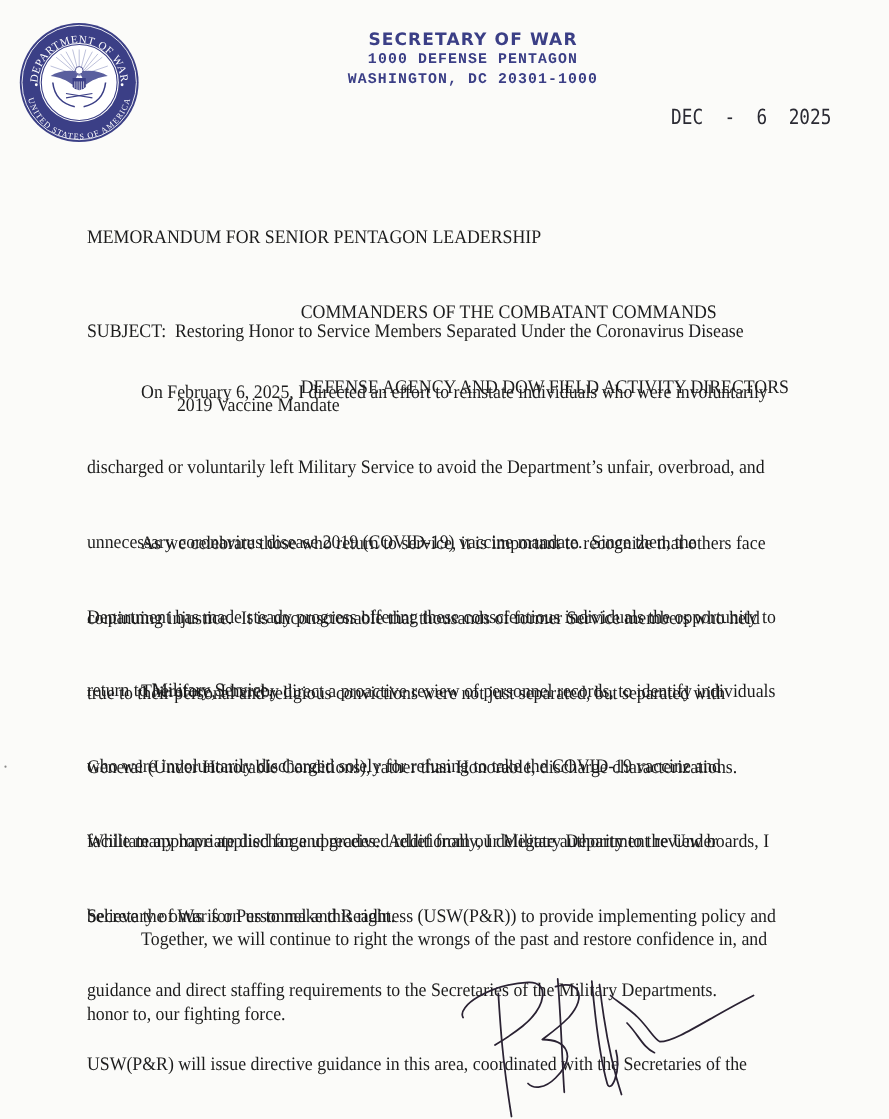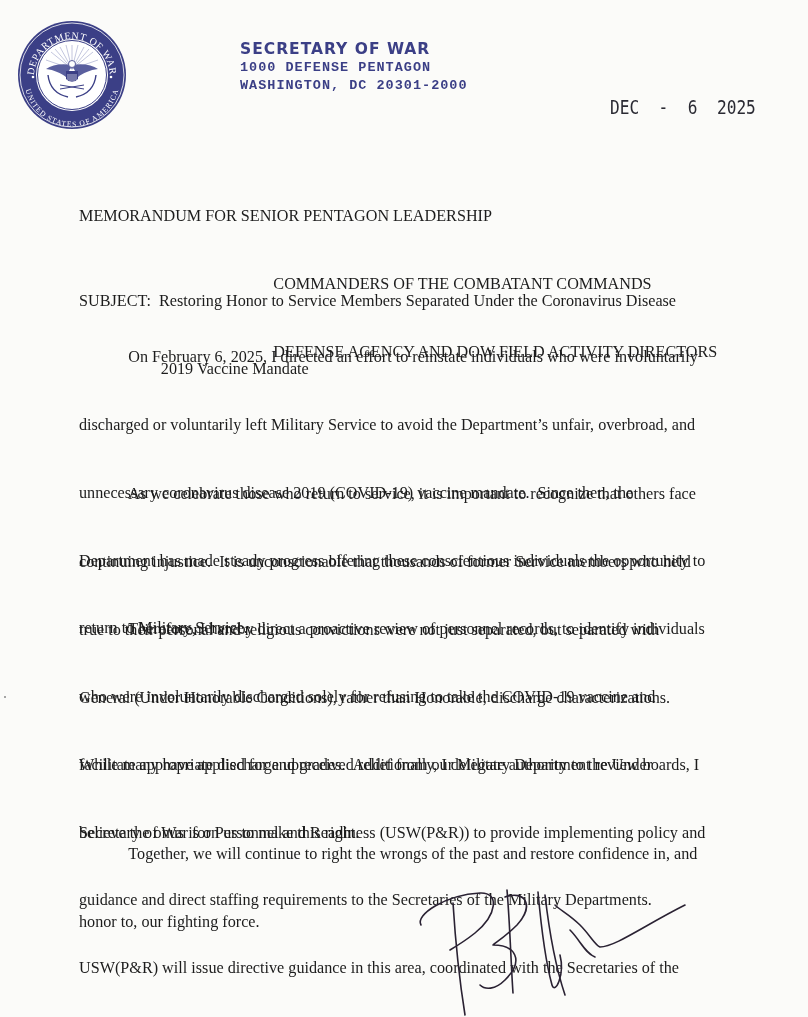--- a/index.html
+++ b/index.html
@@ -5,22 +5,22 @@
     html, body { margin: 0; padding: 0; }
     body {
       width: 808px; height: 1017px; overflow: hidden;
       background: #fbfbf9;
       position: relative;
       font-family: "Liberation Serif", serif;
       color: #1c1c1c;
     }
     .seal { position: absolute; left: 16px; top: 19px; width: 112px; height: 112px; }
     .letterhead {
-      position: absolute; left: 240px; width: 380px; top: 40px;
-      text-align: left; color: #3b3f86;
+      position: absolute; left: 240px; width: 380px; top: 27px;
+      text-align: center; color: #3b3f86;
       font-family: "DejaVu Sans", sans-serif; font-weight: bold;
       letter-spacing: 1px;
     }
     .lh1 { font-size: 15.5px; line-height: 19px; }
     .lh2 { font-size: 13.5px; line-height: 18px; font-family: Liberation Mono, monospace; }
     .date {
       position: absolute; left: 610px; top: 96px;
       font-family: "DejaVu Sans Mono", monospace; font-size: 19px;
       color: #2a2a33; letter-spacing: 0px; transform: scaleX(0.85); transform-origin: left;
       white-space: pre;
@@ -91,21 +91,21 @@
         <line x1="44" y1="66" x2="68" y2="70"></line>
       </g>
     <path d="M32 56 Q 34 74 52 78" fill="none" stroke="#3b3f86" stroke-width="1.4"></path>
     <path d="M80 56 Q 78 74 60 78" fill="none" stroke="#3b3f86" stroke-width="1.4"></path>
   </g>
 </svg>
 
 <div class="letterhead">
   <div class="lh1">SECRETARY OF WAR</div>
   <div class="lh2">1000 DEFENSE PENTAGON</div>
-  <div class="lh2">WASHINGTON, DC 20301-2000</div>
+  <div class="lh2">WASHINGTON, DC 20301-1000</div>
 </div>
 
 <div class="date">DEC  -  6  2025</div>
 
 <div class="text memo-for">
   <span class="line">MEMORANDUM FOR SENIOR PENTAGON LEADERSHIP</span>
   <span class="memo-indent">COMMANDERS OF THE COMBATANT COMMANDS</span>
   <span class="memo-indent">DEFENSE AGENCY AND DOW FIELD ACTIVITY DIRECTORS</span>
 </div>
 

